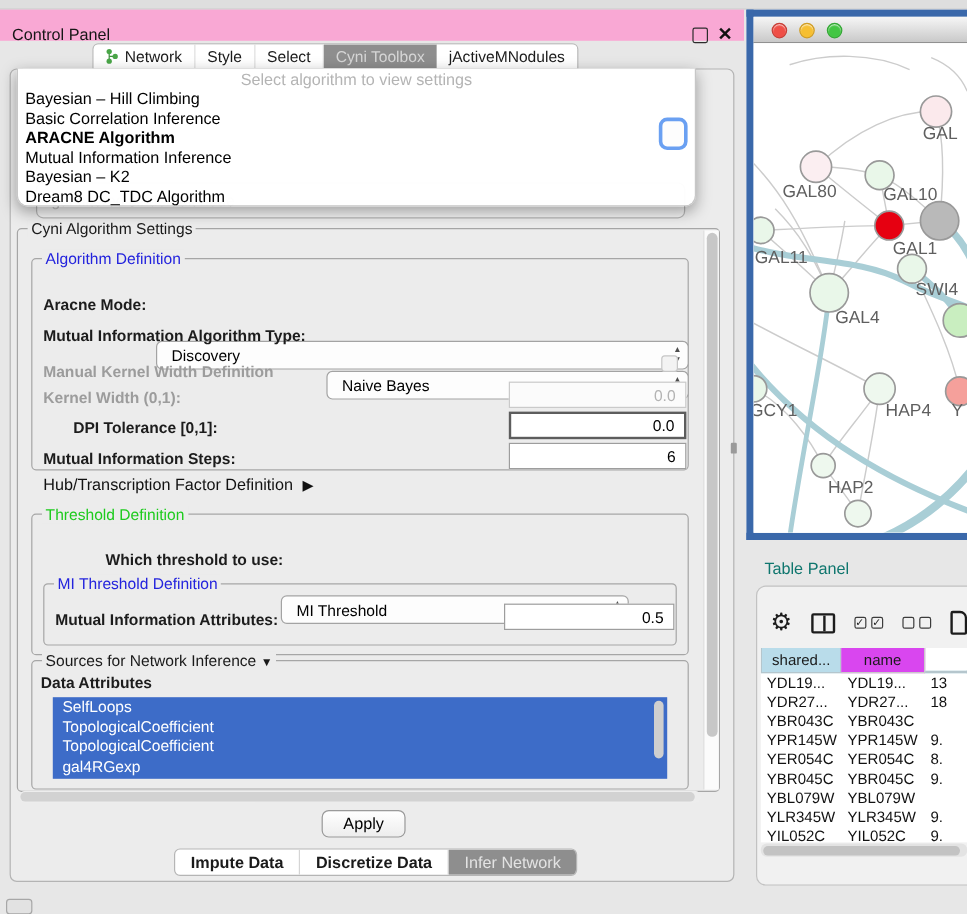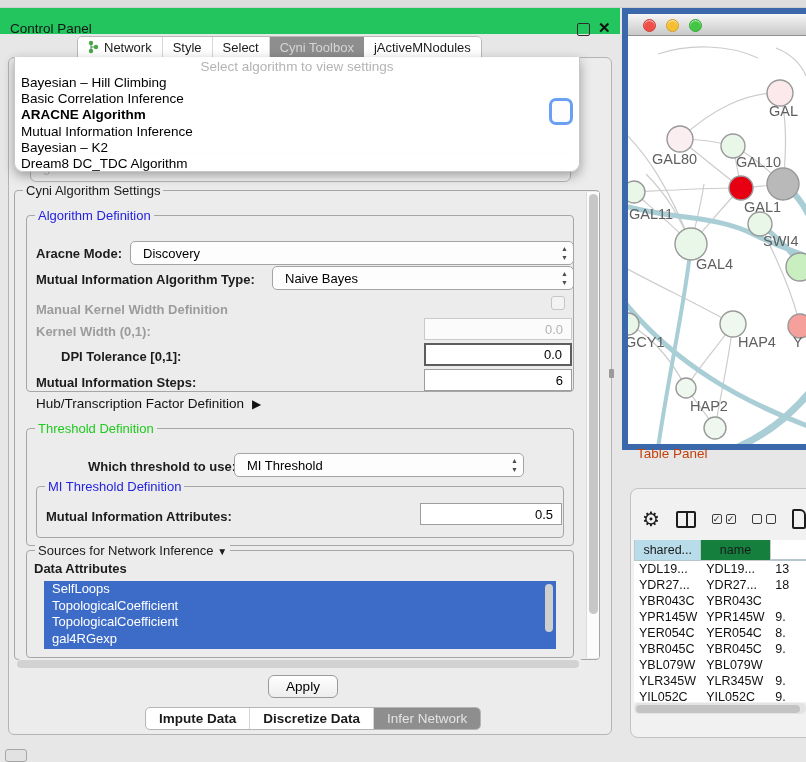--- a/index.html
+++ b/index.html
@@ -2,21 +2,21 @@
 <html><head>
 <meta charset="utf-8">
 <style>
   * { margin:0; padding:0; box-sizing:border-box; }
   html,body { width:806px; height:762px; overflow:hidden; }
   body { font-family:"Liberation Sans", sans-serif; background:#e7e7e7; position:relative; }
   .abs { position:absolute; }
 
   
   #top-strip { left:0; top:0; width:806px; height:8px; background:#dedede; border-bottom:1px solid #cfcfcf; }
-  #cp-titlebar { left:0; top:8px; width:620px; height:26px; background:#22c55e; }
+  #cp-titlebar { left:0; top:8px; width:620px; height:26px; background:#f9a8d4; }
   #cp-title { left:10px; top:13px; font-size:13.5px; color:#161616; }
   #cp-float { left:577px; top:15px; width:13px; height:13px; border:1.6px solid #2c2c2c; border-radius:2px; background:transparent; }
   #cp-close { left:598px; top:11px; font-size:15px; font-weight:bold; color:#111; }
 
   
   #tabbar { left:77px; top:36px; height:22px; display:flex; background:#ffffff; border:1px solid #b9b9b9; border-radius:5px 5px 0 0; overflow:hidden; }
   .tab { height:100%; display:flex; align-items:center; justify-content:center; gap:5px; font-size:13px; color:#1b1b1b; padding:0 10px; border-right:1px solid #d8d8d8; background:#fff; }
   .tab:last-child { border-right:none; }
   .tab.selected { background:#8e8e8e; color:#d6d6d6; border-right:none; }
 
@@ -43,21 +43,21 @@
 
   #g-settings { left:14px; top:190px; width:586px; height:470px; }
   #g-algdef   { left:26px; top:215px; width:548px; height:177px; }
   #g-thresh   { left:26px; top:428px; width:548px; height:118px; }
   #g-mithr    { left:36px; top:486px; width:528px; height:52px; }
   #g-sources  { left:26px; top:550px; width:548px; height:108px; }
 
   .flabel { position:absolute; font-size:13px; font-weight:bold; color:#1c1c1c; white-space:nowrap; }
   .flabel.dim { color:#9c9c9c; }
 
-  .combo { position:absolute; background:#fdfdfd; border:1px solid #a3a3a3; border-radius:5px; font-size:13px; color:#000; }
+  .combo { position:absolute; background:#fdfdfd; border:1px solid #a3a3a3; border-radius:5px; font-size:13px; color:#000;margin-top:43px; }
   .combo .val { position:absolute; left:12px; top:4px; }
   .combo .arrows { position:absolute; right:5px; top:2px; font-size:7px; line-height:9px; color:#4d4d4d; text-align:center; }
 
   .tfield { position:absolute; background:#ffffff; border:1px solid #9d9d9d; font-size:13px; color:#000; text-align:right; padding:3px 8px 0 0; }
   .tfield.dim { background:#fbfbfb; border-color:#cacaca; color:#b3b3b3; }
   .tfield.strong { border:2px solid #5d5d5d; padding-top:2px; }
 
   #chk-kernel { left:551px; top:296px; width:14px; height:14px; border:1.5px solid #c6c6c6; border-radius:3px; background:#f3f3f3; }
 
   #hub-row { left:36px; top:396px; font-size:13.5px; color:#111; }
@@ -88,35 +88,35 @@
 
   
   #net-win { left:622px; top:8px; width:184px; height:442px; border:6px solid #3a68aa; border-right:none; background:#fff; }
   #net-titlebar { position:absolute; left:0; top:0; width:100%; height:22px; background:linear-gradient(#f6f6f6,#c9c9c9); border-bottom:1px solid #919191; }
   .tl { position:absolute; top:4.5px; width:13px; height:13px; border-radius:50%; box-shadow:inset 0 1px 1px rgba(255,255,255,0.7); }
   #net-canvas { position:absolute; left:0; top:22px; width:178px; height:408px; background:#fff; overflow:hidden; }
   #net-canvas svg { position:absolute; left:0; top:0; }
   .node-label { font-size:14.5px; fill:#5f5f5f; }
 
   
-  #tp-title { left:637px; top:446px; font-size:13.5px; color:#c2410c; }
+  #tp-title { left:637px; top:466px; font-size:13.5px; color:#0f766e; }
   #tp-box { left:630px; top:488px; width:184px; height:250px; background:#f1f1f1; border:1px solid #c2c2c2; border-radius:8px 0 0 8px; }
   #tp-toolbar { left:634px; top:503px; width:172px; height:32px; display:flex; align-items:center; gap:16px; padding-left:8px; }
   .gear { font-size:20px; color:#1c1c1c; line-height:20px; }
   .split-icon { width:22px; height:17px; border:2px solid #1c1c1c; border-radius:2px; position:relative; }
   .split-icon::after { content:""; position:absolute; left:50%; top:0; width:2px; height:100%; background:#1c1c1c; }
   .chkpair { display:flex; gap:4px; }
   .chk { width:10px; height:10px; border:1.5px solid #3c3c3c; border-radius:2px; font-size:9px; line-height:9px; color:#222; text-align:center; }
   .doc-icon { width:16px; height:20px; border:2px solid #1c1c1c; border-radius:2px 6px 2px 2px; }
 
   #tp-table { left:634px; top:540px; width:172px; height:162px; overflow:hidden; background:#fff; }
   #tp-head { display:flex; height:21px;align-items:flex-end; }
   .th { font-size:12.5px; color:#1a1a1a; text-align:center; line-height:20px; border:1px solid #b5c6cd; border-left:none; background:#b9dcea; overflow:hidden; white-space:nowrap; }
   .th.c0 { width:76px; border-left:1px solid #b5c6cd; }
-  .th.c1 { width:78px; background:#15803d; border-color:#c9c9c9; }
+  .th.c1 { width:78px; background:#d946ef; border-color:#c9c9c9; }
   .th.c2 { width:40px; }
   .tr { display:flex; height:16px; }
   .td { font-size:12.5px; color:#111; line-height:16px; padding-left:5px; overflow:hidden; white-space:nowrap; }
   .td.c0 { width:76px; }
   .td.c1 { width:78px; }
   .td.c2 { width:40px; }
   #tp-hscroll { left:634px; top:703px; width:172px; height:11px; background:#e3e3e3; border-radius:5px; }
   #tp-hscroll .thumb { position:absolute; left:2px; top:1.5px; width:164px; height:8px; background:#c3c3c3; border-radius:4px; }
 </style>
 </head>

